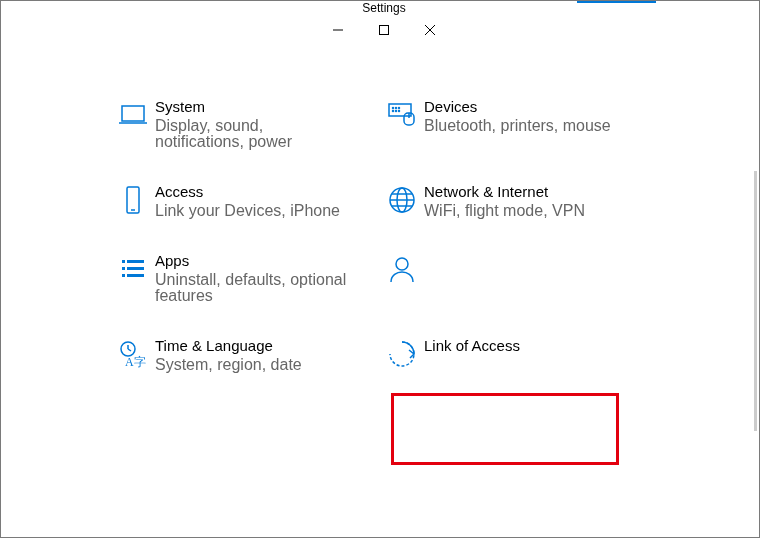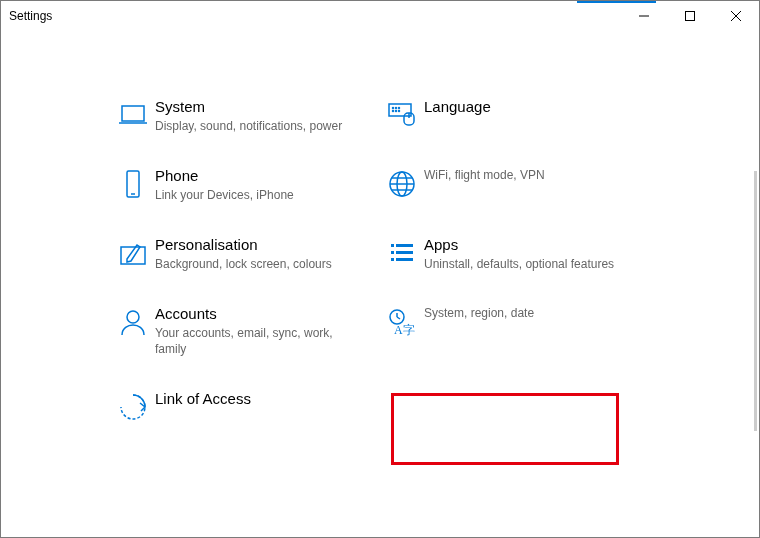--- a/index.html
+++ b/index.html
@@ -1,30 +1,30 @@
 <!DOCTYPE html>
 <html><head>
 <meta charset="utf-8">
 <style>
 * { box-sizing: border-box; margin: 0; padding: 0; }
 body { font-family: "Segoe UI", Arial, sans-serif; background: #fff; width: 760px; height: 538px; overflow: hidden; border: 1px solid #7a7a7a; position: relative; }
 .accent-strip { position: absolute; top: 0; left: 576px; width: 79px; height: 2px; background: #0078d7; }
-.titlebar { height: 30px; display: flex; align-items: center; justify-content: space-between; padding-left: 8px; }
+.titlebar { height: 30px; display: flex; align-items: center; justify-content: space-between; padding-left: 8px; flex-direction: column; }
 .titlebar-title { font-size: 12px; color: #000; }
 .win-controls { display: flex; }
 .win-btn { width: 46px; height: 30px; display: flex; align-items: center; justify-content: center; font-size: 10px; color: #000; }
 .win-btn svg { display: block; }
 .content { padding: 50px 110px 0 110px; height: 508px; overflow: hidden; position: relative; }
 .grid { display: flex; flex-wrap: wrap; }
 .item { width: 50%; display: flex; padding: 16px 10px 16px 0; cursor: pointer; position: relative; }
 .icon-wrap { width: 44px; flex-shrink: 0; display: flex; align-items: flex-start; justify-content: center; padding-top: 2px; }
 .icon-wrap svg { width: 32px; height: 32px; }
 .text-wrap { flex: 1; padding-right: 20px; }
 .item-title { font-size: 15px; color: #000; line-height: 20px; }
-.item-desc { font-size: 12px; color: #666; line-height: 16px; margin-top: 1px; }
+.item-desc { font-size: 16px; color: #666; line-height: 16px; margin-top: 1px; }
 .highlight { position: absolute; border: 3px solid #e3000f; top: 392px; left: 390px; width: 228px; height: 72px; pointer-events: none; }
 .scrollbar-track { position: absolute; right: 2px; top: 170px; width: 3px; height: 260px; background: #ccc; }
 </style>
 </head>
 <body>
 
 <div class="accent-strip"></div>
 
 <div class="titlebar">
   <div class="titlebar-title">Settings</div>
@@ -72,64 +72,54 @@
             <circle cx="10" cy="9" r="0.5" fill="#0078d7"></circle>
             <circle cx="13" cy="9" r="0.5" fill="#0078d7"></circle>
             <circle cx="7" cy="12" r="0.5" fill="#0078d7"></circle>
             <circle cx="10" cy="12" r="0.5" fill="#0078d7"></circle>
             <circle cx="13" cy="12" r="0.5" fill="#0078d7"></circle>
             <rect x="18" y="14" width="10" height="12" rx="4"></rect>
             <line x1="23" y1="14" x2="23" y2="19"></line>
           </svg>
       </div>
       <div class="text-wrap">
-        <div class="item-title">Language</div>
+        <div class="item-title">Devices</div>
+        <div class="item-desc">Bluetooth, printers, mouse</div>
       </div>
     </div>
 
     <div class="item">
       <div class="icon-wrap">
         <svg viewBox="0 0 32 32" fill="none" stroke="#0078d7" stroke-width="1.5">
             <rect x="10" y="3" width="12" height="26" rx="1.5"></rect>
             <line x1="14" y1="26" x2="18" y2="26"></line>
           </svg>
       </div>
       <div class="text-wrap">
-        <div class="item-title">Phone</div>
+        <div class="item-title">Access</div>
         <div class="item-desc">Link your Devices, iPhone</div>
       </div>
     </div>
 
     <div class="item">
       <div class="icon-wrap">
         <svg viewBox="0 0 32 32" fill="none" stroke="#0078d7" stroke-width="1.5">
             <circle cx="16" cy="16" r="12"></circle>
             <ellipse cx="16" cy="16" rx="5" ry="12"></ellipse>
             <line x1="4" y1="16" x2="28" y2="16"></line>
             <line x1="6" y1="10" x2="26" y2="10"></line>
             <line x1="6" y1="22" x2="26" y2="22"></line>
           </svg>
       </div>
       <div class="text-wrap">
+        <div class="item-title">Network &amp; Internet</div>
         <div class="item-desc">WiFi, flight mode, VPN</div>
       </div>
     </div>
 
-    <div class="item">
-      <div class="icon-wrap">
-        <svg viewBox="0 0 32 32" fill="none" stroke="#0078d7" stroke-width="1.5">
-            <rect x="4" y="10" width="24" height="17"></rect>
-            <path d="M10 22 L20 8 L23 10 L14 24 L10 25 Z"></path>
-          </svg>
-      </div>
-      <div class="text-wrap">
-        <div class="item-title">Personalisation</div>
-        <div class="item-desc">Background, lock screen, colours</div>
-      </div>
-    </div>
 
     <div class="item">
       <div class="icon-wrap">
         <svg viewBox="0 0 32 32" fill="#0078d7">
             <rect x="5" y="7" width="3" height="3"></rect>
             <rect x="10" y="7" width="17" height="3"></rect>
             <rect x="5" y="14" width="3" height="3"></rect>
             <rect x="10" y="14" width="17" height="3"></rect>
             <rect x="5" y="21" width="3" height="3"></rect>
             <rect x="10" y="21" width="17" height="3"></rect>
@@ -141,37 +131,34 @@
       </div>
     </div>
 
     <div class="item">
       <div class="icon-wrap">
         <svg viewBox="0 0 32 32" fill="none" stroke="#0078d7" stroke-width="1.5">
             <circle cx="16" cy="11" r="6"></circle>
             <path d="M5 29 C5 22 11 19 16 19 C21 19 27 22 27 29"></path>
           </svg>
       </div>
-      <div class="text-wrap">
-        <div class="item-title">Accounts</div>
-        <div class="item-desc">Your accounts, email, sync, work, family</div>
-      </div>
     </div>
 
     <div class="item">
       <div class="icon-wrap">
         <svg viewBox="0 0 32 32" fill="none" stroke="#0078d7" stroke-width="1.5">
             <circle cx="11" cy="11" r="7"></circle>
             <line x1="11" y1="7" x2="11" y2="11"></line>
             <line x1="11" y1="11" x2="14" y2="13"></line>
             <text x="8" y="28" font-size="12" fill="#0078d7" stroke="none" font-family="Segoe UI">A</text>
             <text x="17" y="28" font-size="12" fill="#0078d7" stroke="none" font-family="Segoe UI">字</text>
           </svg>
       </div>
       <div class="text-wrap">
+        <div class="item-title">Time &amp; Language</div>
         <div class="item-desc">System, region, date</div>
       </div>
     </div>
 
 
     <div class="item">
       <div class="icon-wrap">
         <svg viewBox="0 0 32 32" fill="none" stroke="#0078d7" stroke-width="1.5">
             <path d="M16 4 A12 12 0 1 1 4 16" stroke-dasharray="3 2"></path>
             <path d="M16 4 A12 12 0 0 1 28 16"></path>

